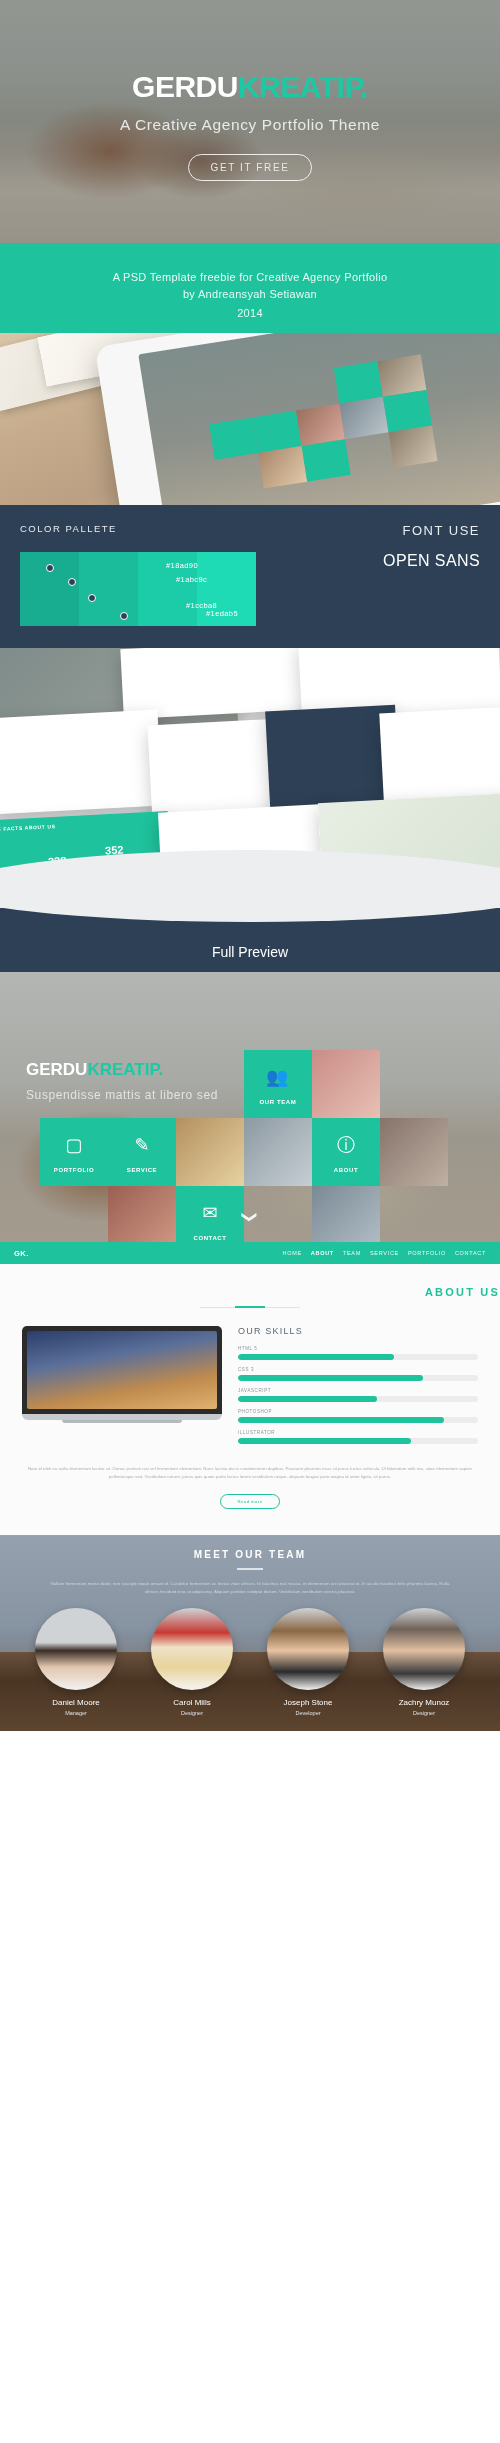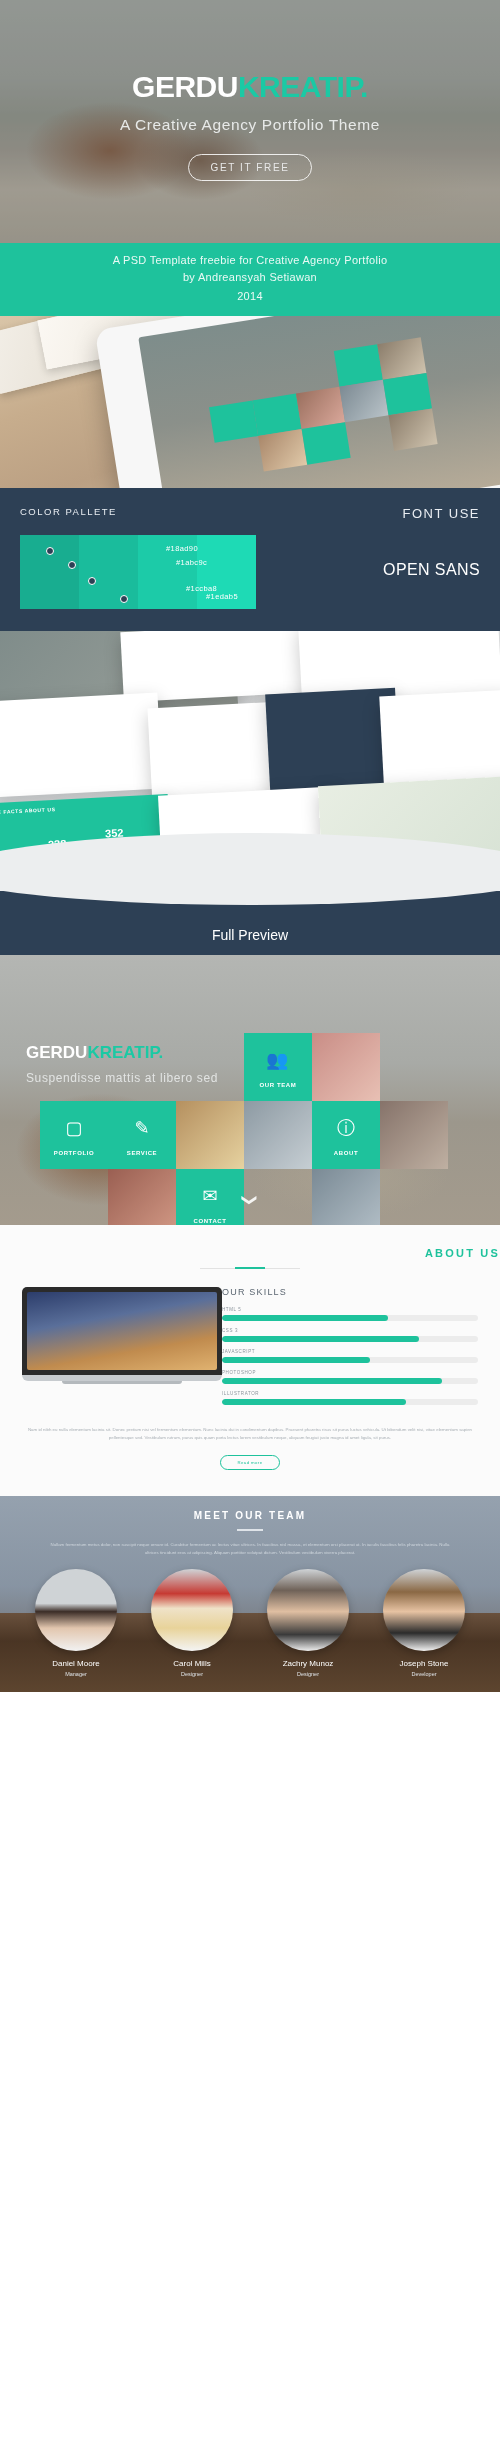--- a/index.html
+++ b/index.html
@@ -19,21 +19,21 @@
   .hero-bg:after{content:"";position:absolute;inset:0;background:rgba(108,112,110,.30);}
   .hero-inner{position:relative;z-index:2;text-align:center;padding-top:72px;}
   .logo{font-size:30px;font-weight:bold;letter-spacing:-0.5px;line-height:1;}
   .logo .a{color:#ffffff;}
   .logo .b{color:#1bc9a4;}
   .hero-sub{margin-top:14px;font-size:15.5px;color:#e7e9e8;letter-spacing:.6px;font-weight:300;}
   .hero-btn{display:inline-block;margin-top:20px;border:1px solid rgba(255,255,255,.85);
     border-radius:18px;padding:7px 22px;color:#e8e8e8;font-size:10px;letter-spacing:1.6px;background:transparent;}
 
   
-  .banner{background:#1ec29c;color:#eafaf5;text-align:center;padding:9px 20px 14px;}
+  .banner{background:#1ec29c;color:#eafaf5;text-align:center;padding:26px 20px 14px;}
   .banner-l{font-size:11px;line-height:1.55;letter-spacing:.3px;}
   .banner-y{font-size:11px;margin-top:4px;letter-spacing:.3px;}
 
   
   .tablet{position:relative;height:172px;overflow:hidden;
     background:linear-gradient(160deg,#d9c5a8 0%,#c7ad8d 30%,#bba083 55%,#d3c1a6 100%);}
   .tablet .papers{position:absolute;left:-10px;top:-6px;width:190px;height:62px;
     background:linear-gradient(120deg,#f3efe8,#ddd5c6);transform:rotate(-14deg);box-shadow:0 3px 9px rgba(0,0,0,.2);}
   .tablet .papers2{position:absolute;left:40px;top:-18px;width:230px;height:50px;
     background:linear-gradient(120deg,#fbf8f3,#e6ded0);transform:rotate(-11deg);box-shadow:0 3px 9px rgba(0,0,0,.18);}
@@ -58,21 +58,21 @@
   .pal-body{display:flex;justify-content:space-between;margin-top:14px;}
   .swatch-wrap{position:relative;width:236px;height:74px;}
   .sw{position:absolute;top:0;height:74px;}
   .sw1{left:0;width:59px;background:#18ad90;}
   .sw2{left:59px;width:59px;background:#1abc9c;}
   .sw3{left:118px;width:59px;background:#1ccba8;}
   .sw4{left:177px;width:59px;background:#1edab5;}
   .dot{position:absolute;width:6px;height:6px;border-radius:50%;background:#2d4055;border:1px solid #fff;}
   .hexrow{position:absolute;font-size:7.5px;color:#fff;letter-spacing:.4px;white-space:nowrap;}
   .fontbox{width:150px;text-align:right;}
-  .fontname{margin-top:26px;font-size:16px;color:#fff;letter-spacing:.4px;}
+  .fontname{font-size:16px;color:#fff;letter-spacing:.4px;}
 
   
   .collage{position:relative;height:260px;background:linear-gradient(180deg,#eef0f1,#e3e6e8);overflow:hidden;}
   .card{position:absolute;background:#fff;box-shadow:0 6px 18px rgba(0,0,0,.22);}
   .c-hero{left:-4px;top:-6px;width:240px;height:86px;background:linear-gradient(135deg,#7f8c8a,#9aa09a);transform:rotate(-3deg);}
   .c-a{left:122px;top:-4px;width:200px;height:70px;background:#fff;transform:rotate(-3deg);}
   .c-b{left:300px;top:-10px;width:200px;height:76px;background:#fff;transform:rotate(-3deg);}
   .c-c{left:-10px;top:66px;width:170px;height:96px;background:#fff;transform:rotate(-3deg);}
   .c-d{left:150px;top:74px;width:130px;height:100px;background:#fff;transform:rotate(-3deg);}
   .c-e{left:268px;top:60px;width:130px;height:112px;background:#2d4055;transform:rotate(-3deg);}
@@ -122,21 +122,21 @@
   .nav .brand{color:#fff;font-size:7.5px;font-weight:bold;letter-spacing:.5px;}
   .nav ul{list-style:none;display:flex;gap:9px;margin:0;padding:0;}
   .nav li{color:#eafaf4;font-size:5.5px;letter-spacing:.7px;}
   .nav li.active{color:#fff;font-weight:bold;}
 
   
   .about{background:#fbfbfb;padding:22px 0 26px;}
   .sec-title{text-align:right;color:#1ec29c;font-size:11px;letter-spacing:2.2px;font-weight:bold;}
   .sec-rule{width:100px;height:1px;background:#e2e2e2;margin:9px auto 0;position:relative;}
   .sec-rule:after{content:"";position:absolute;left:50%;transform:translateX(-50%);top:-1px;width:30px;height:2px;background:#1ec29c;}
-  .about-row{display:flex;gap:0;padding:18px 22px 0;align-items:flex-start;}
+  .about-row{display:flex;gap:16px;padding:18px 22px 0;align-items:flex-start;}
   .laptop{width:200px;}
   .lp-screen{background:#2b2b2b;border-radius:5px 5px 0 0;padding:5px;}
   .lp-img{height:78px;border-radius:2px;background:linear-gradient(170deg,#2c3d6b 0%,#5a6f9a 35%,#c08b4e 70%,#e0b270 100%);}
   .lp-base{height:6px;background:#c7cbcf;border-radius:0 0 6px 6px;}
   .lp-foot{height:3px;width:60%;margin:0 auto;background:#b4b9bd;border-radius:0 0 4px 4px;}
   .skills{flex:1;}
   .skills h4{margin:0 0 10px;font-size:9px;letter-spacing:1.2px;color:#5b6671;font-weight:normal;}
   .skill{margin-bottom:7px;}
   .skill .nm{font-size:4.5px;letter-spacing:.6px;color:#8b949c;margin-bottom:3px;}
   .bar{height:6px;border-radius:3px;background:#ececec;overflow:hidden;}
@@ -314,20 +314,31 @@
         <div class="lb">CONTACT</div>
       </div>
       <div class="bt e"></div>
       <div class="bt p6"></div>
       <div class="bt e"></div>
     </div>
 
     <div class="chev" style="transform:rotate(90deg);">❯</div>
   </section>
 
+  <nav class="nav">
+    <div class="brand">GK.</div>
+    <ul>
+      <li>HOME</li>
+      <li class="active">ABOUT</li>
+      <li>TEAM</li>
+      <li>SERVICE</li>
+      <li>PORTFOLIO</li>
+      <li>CONTACT</li>
+    </ul>
+  </nav>
 
   <section class="about">
     <div class="sec-title">ABOUT US</div>
     <div class="sec-rule"></div>
     <div class="about-row">
       <div class="laptop">
         <div class="lp-screen">
           <div class="lp-img"></div>
         </div>
         <div class="lp-base"></div>
@@ -381,26 +392,26 @@
           <div class="ava m1"></div>
           <div class="m-name">Daniel Moore</div>
           <div class="m-role">Manager</div>
         </div>
         <div class="member">
           <div class="ava m2"></div>
           <div class="m-name">Carol Mills</div>
           <div class="m-role">Designer</div>
         </div>
         <div class="member">
+          <div class="ava m3"></div>
+          <div class="m-name">Joseph Stone</div>
+          <div class="m-role">Developer</div>
+        </div>
+        <div class="member">
           <div class="ava m4"></div>
           <div class="m-name">Zachry Munoz</div>
           <div class="m-role">Designer</div>
         </div>
-        <div class="member">
-          <div class="ava m3"></div>
-          <div class="m-name">Joseph Stone</div>
-          <div class="m-role">Developer</div>
-        </div>
       </div>
     </div>
   </section>
 
 </div>
 
 </body></html>

